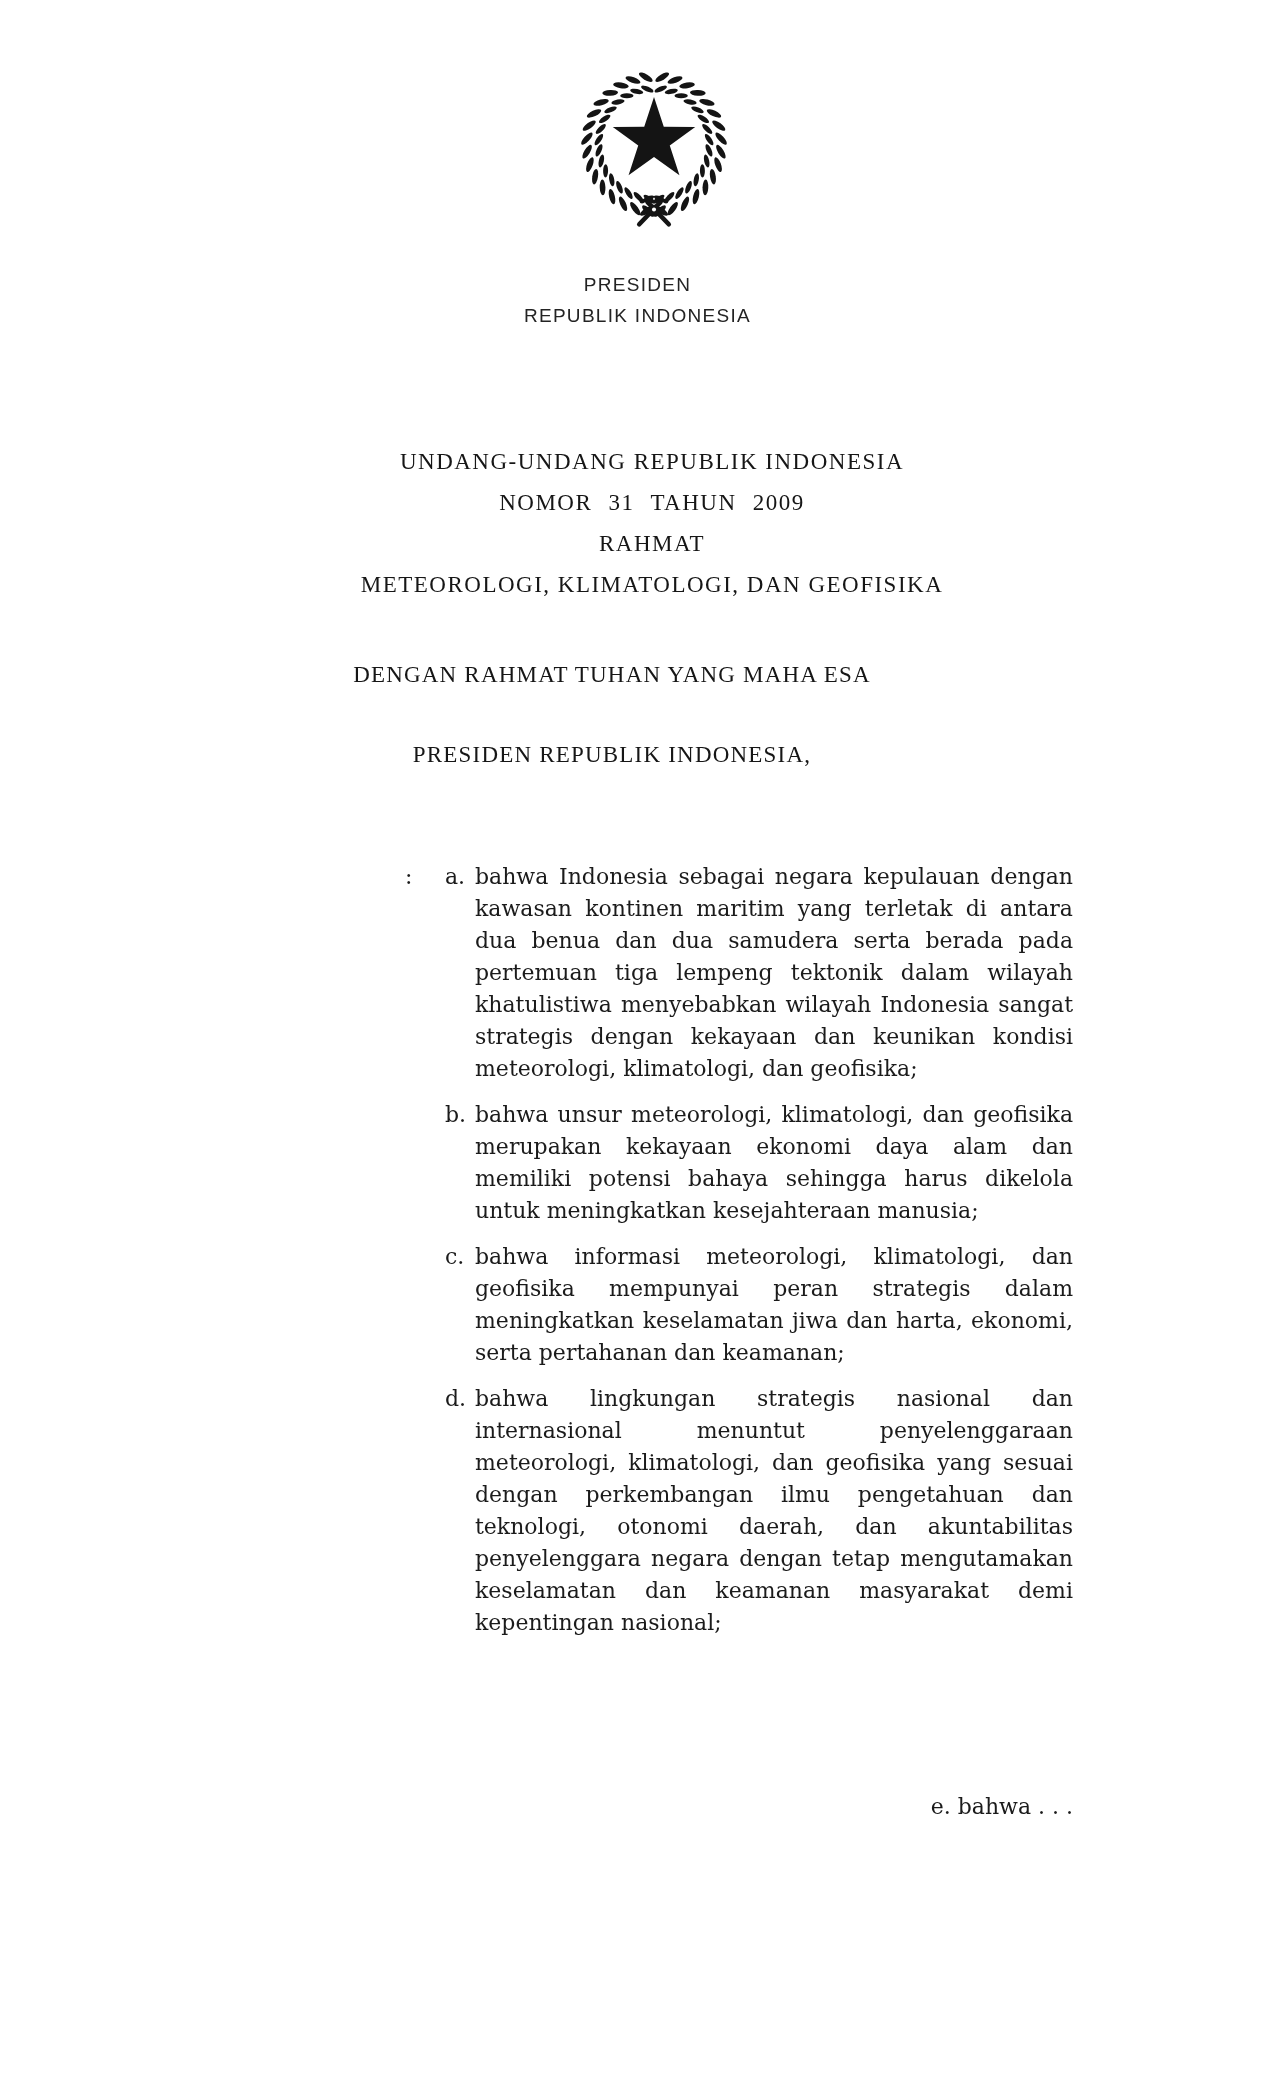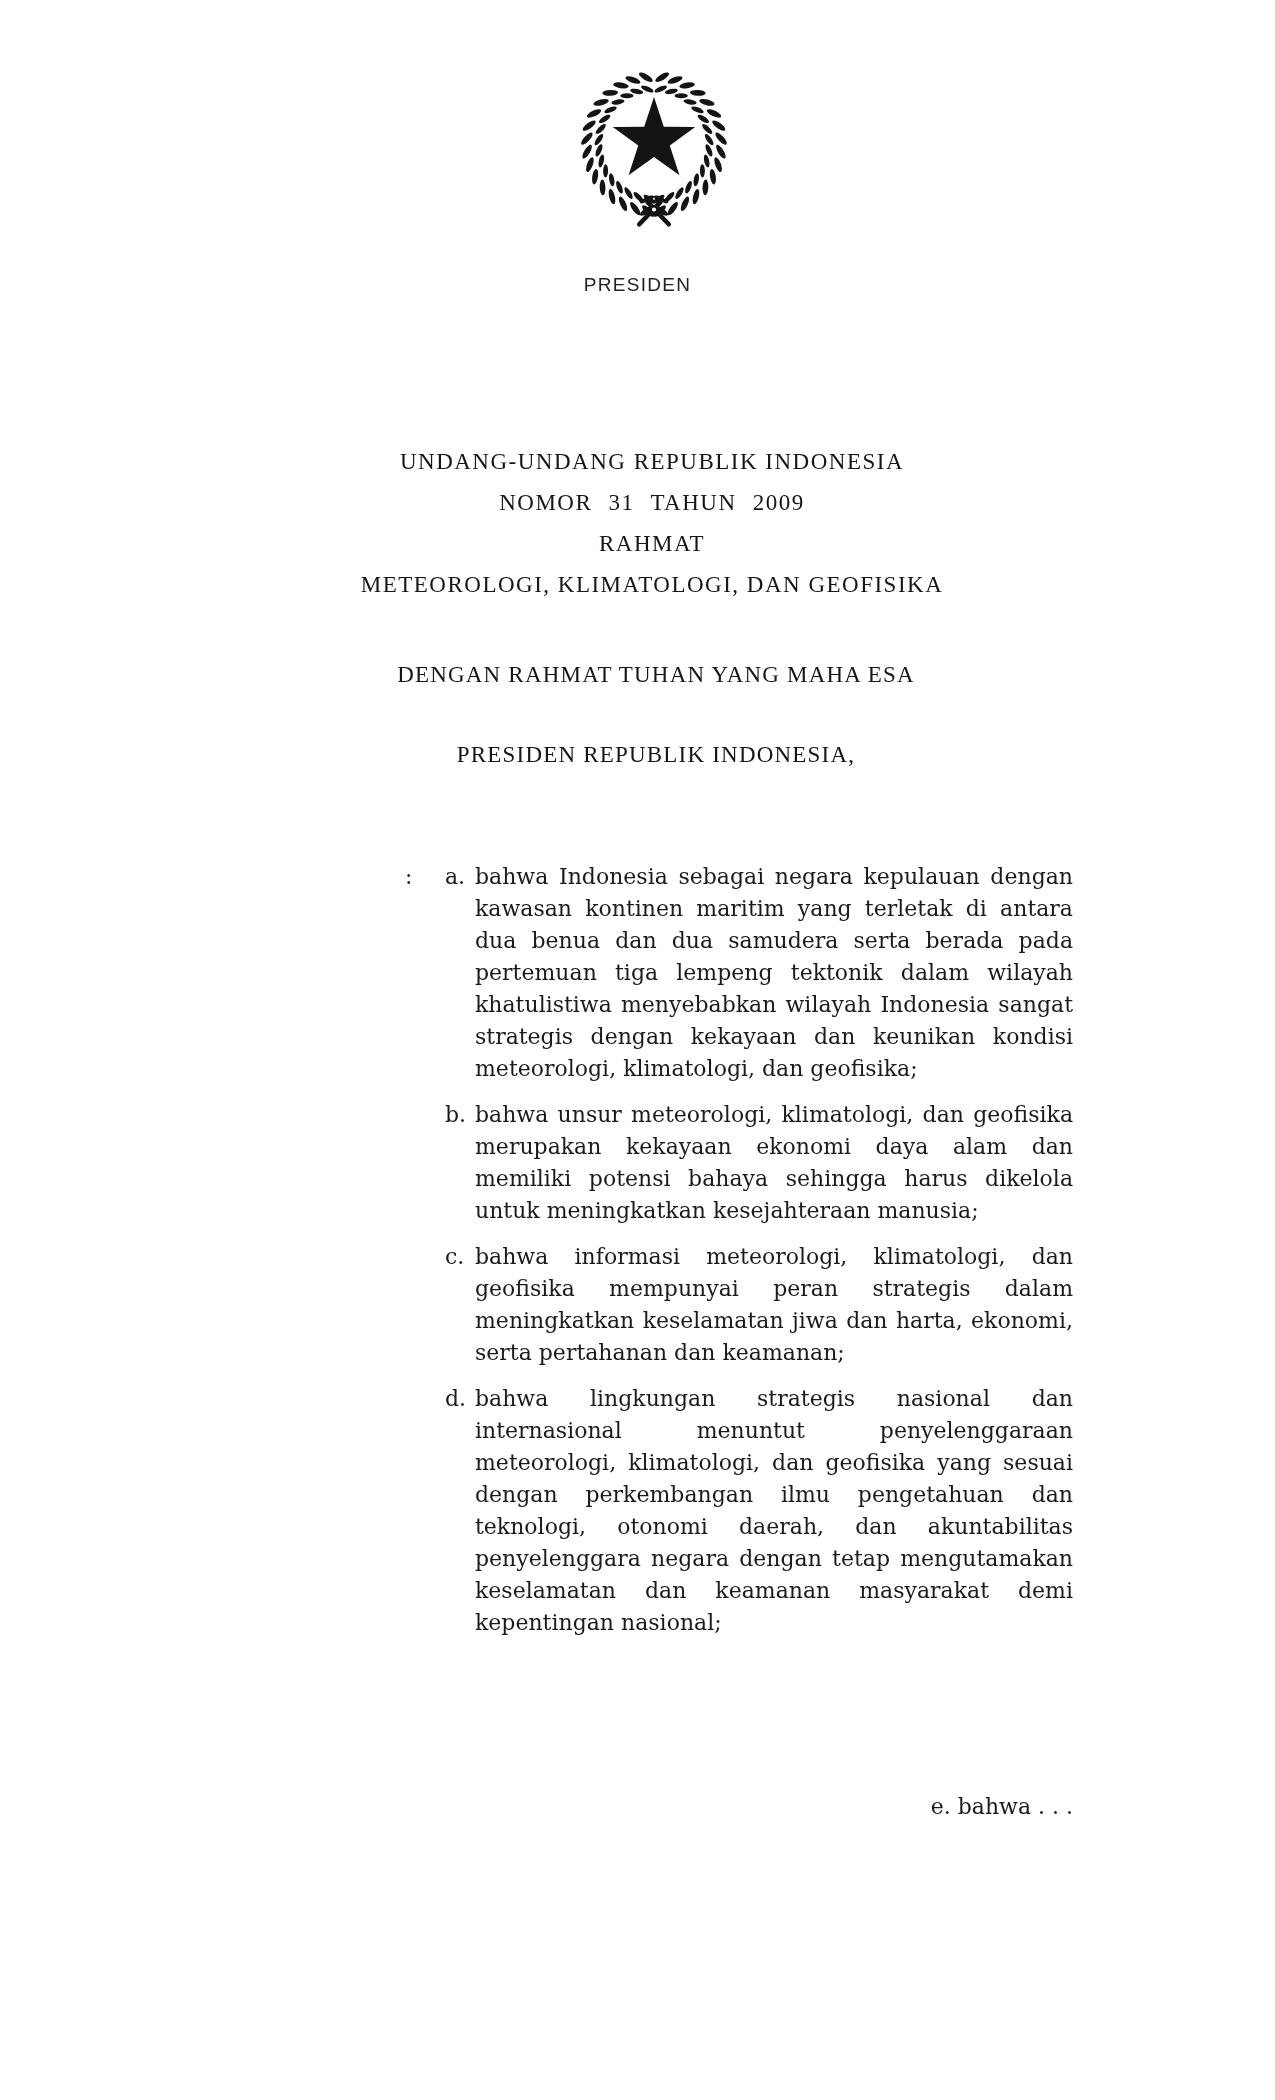--- a/index.html
+++ b/index.html
@@ -37,21 +37,20 @@
     color:#161616;
     padding-left:40px;
   }
   .nomor{word-spacing:9px;}
 
   .invocation,.authority{
     left:0;width:1224px;text-align:center;
     font-family:"Liberation Serif",serif;
     font-size:23px;letter-spacing:1.2px;
     color:#161616;
-    padding-left:44px;
   }
   .invocation{top:662px;}
   .authority{top:742px;text-align:center;}
 
   
   .considerations{
     left:205px;top:861px;width:868px;
     display:grid;
     grid-template-columns:200px 40px 1fr;
     font-size:22px;line-height:32px;
@@ -152,20 +151,21 @@
         <path d="M16,87 L-7,63" fill="none"></path>
       </g>
       <rect x="-5" y="66" width="10" height="11" rx="2" fill="#141414"></rect>
       <circle cx="0" cy="71" r="2.2" fill="#ffffff"></circle>
       <circle cx="-13" cy="62" r="2.6" fill="#141414"></circle>
       <circle cx="13" cy="62" r="2.6" fill="#141414"></circle>
     </svg>
   </div>
 
   <div class="abs lh-line lh1">PRESIDEN</div>
+  <div class="abs lh-line lh2">REPUBLIK INDONESIA</div>
 
   <div class="abs title-block">
     <div>UNDANG-UNDANG REPUBLIK INDONESIA</div>
     <div class="nomor">NOMOR 31 TAHUN 2009</div>
     <div>RAHMAT</div>
     <div>METEOROLOGI, KLIMATOLOGI, DAN GEOFISIKA</div>
   </div>
 
   <div class="abs invocation">DENGAN RAHMAT TUHAN YANG MAHA ESA</div>
   <div class="abs authority">PRESIDEN REPUBLIK INDONESIA,</div>

